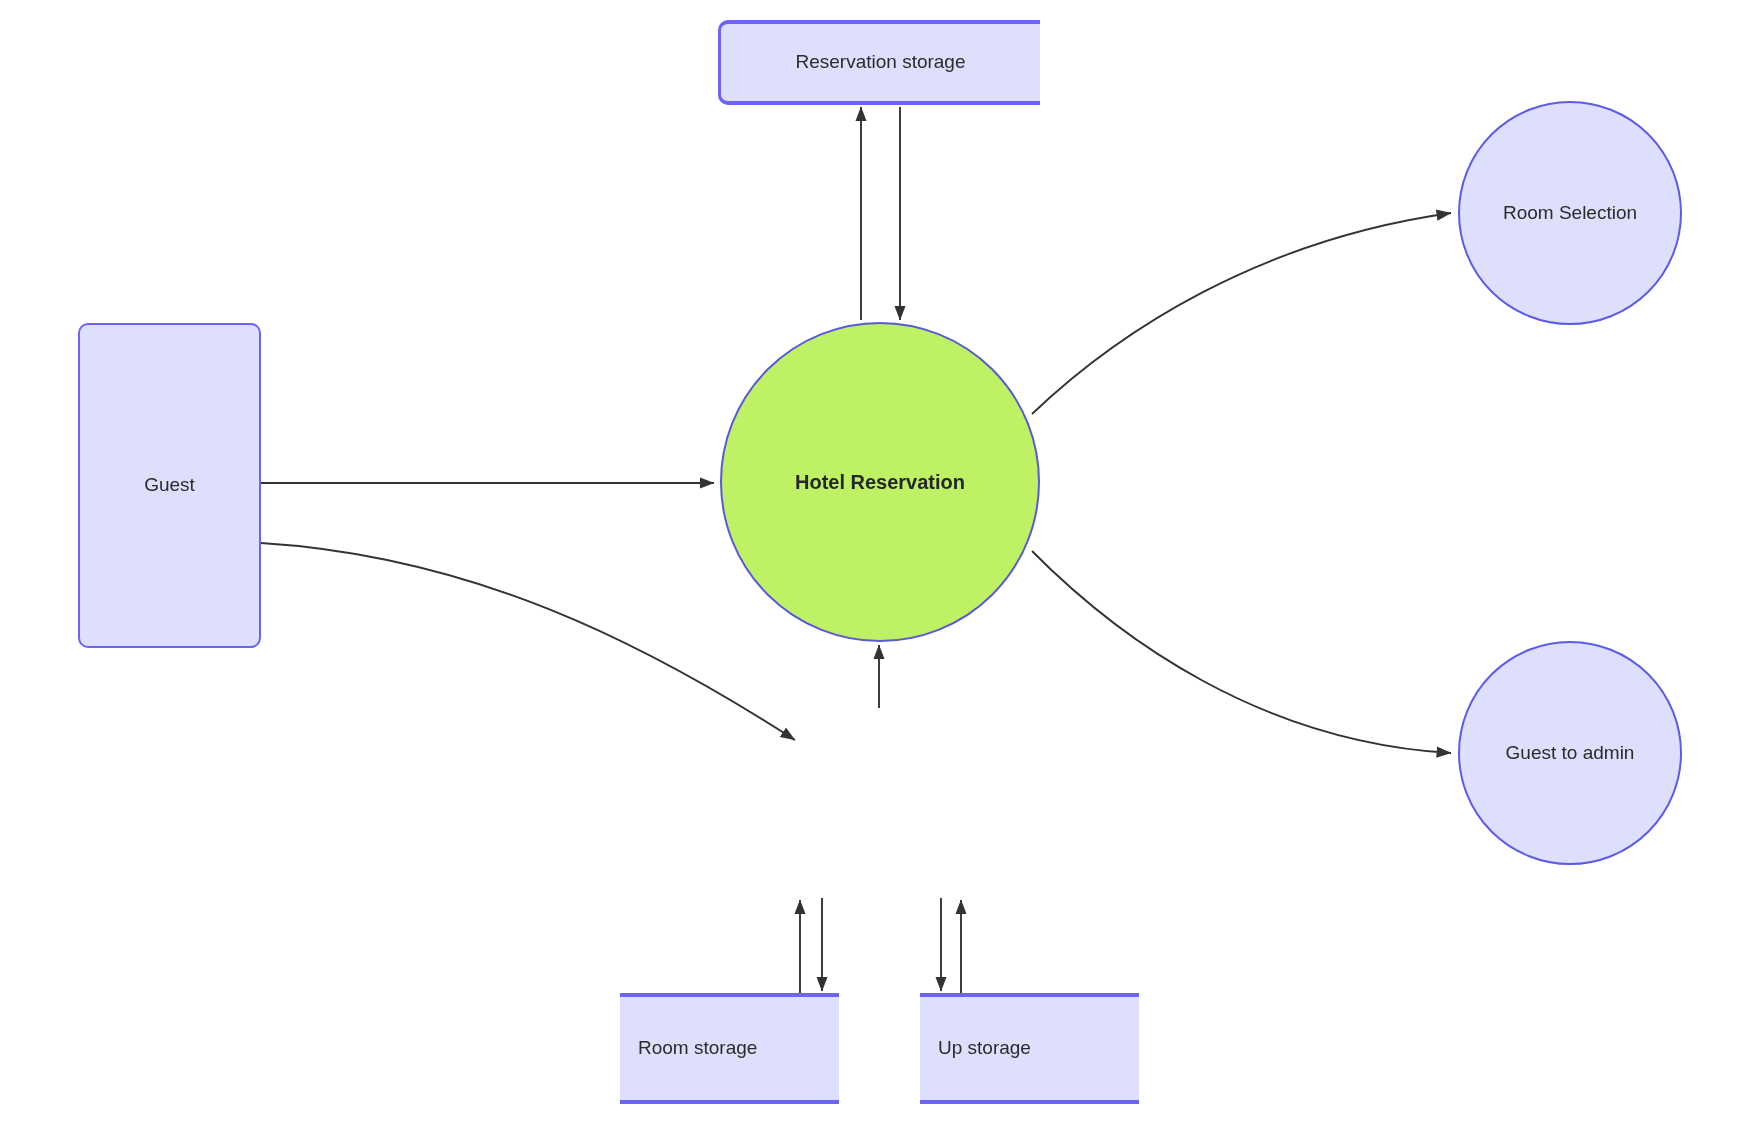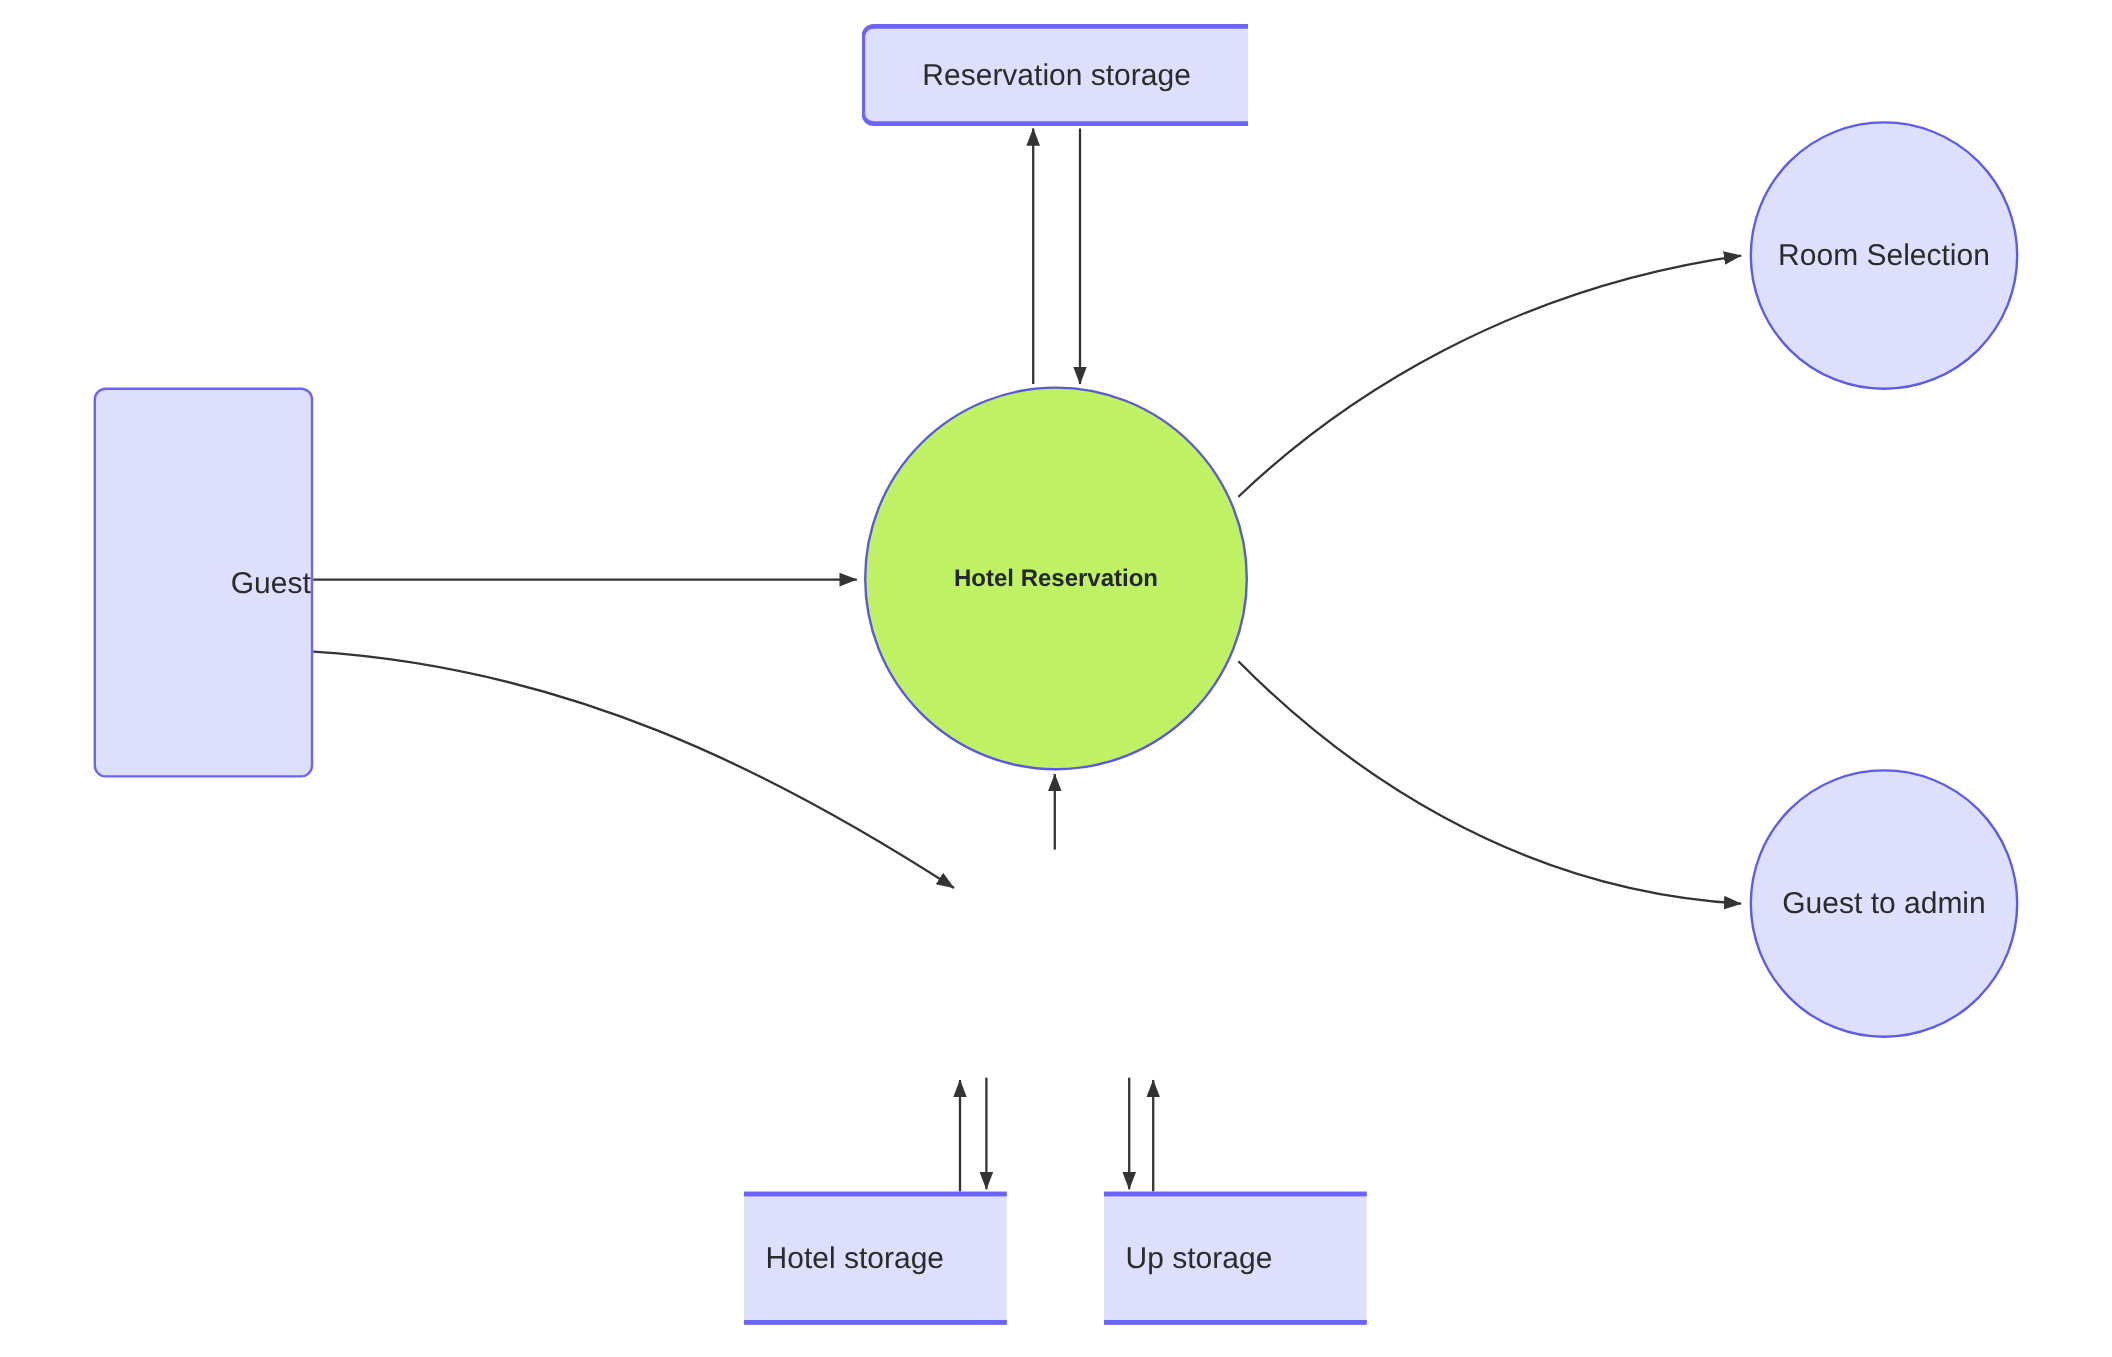--- a/index.html
+++ b/index.html
@@ -25,30 +25,29 @@
     height: 1131px;
     pointer-events: none;
   }
   .node {
     position: absolute;
     box-sizing: border-box;
     display: flex;
     align-items: center;
     justify-content: center;
     color: #2b2b2b;
-    font-size: 25px;
+    font-size: 19px;
     line-height: 1.2;
     text-align: center;
   }
   
   .entity {
     background: #dedffd;
     border: 2px solid #6c63f7;
     border-radius: 10px;
-    justify-content: flex-end;
   }
   
   .process {
     border-radius: 50%;
     background: #dedffd;
     border: 2px solid #5c5ce8;
   }
   .process.primary {
     background: #bef264;
     border: 2px solid #5a5ad8;
@@ -117,20 +116,20 @@
   <div class="node process" style="left: 1458px; top: 101px; width: 224px; height: 224px; justify-content: center;">
     <span class="nlabel">Room Selection</span>
   </div>
 
   <div class="node process" style="left: 1458px; top: 641px; width: 224px; height: 224px;">
     <span class="nlabel">Guest to admin</span>
   </div>
 
 
   <div class="node store" style="left: 620px; top: 993px; width: 219px; height: 111px;">
-    <span class="nlabel">Hotel storage</span>
+    <span class="nlabel">Room storage</span>
   </div>
 
   <div class="node store" style="left: 920px; top: 993px; width: 219px; height: 111px; align-items: center;">
     <span class="nlabel">Up storage</span>
   </div>
 
 </div>
 
 </body></html>

